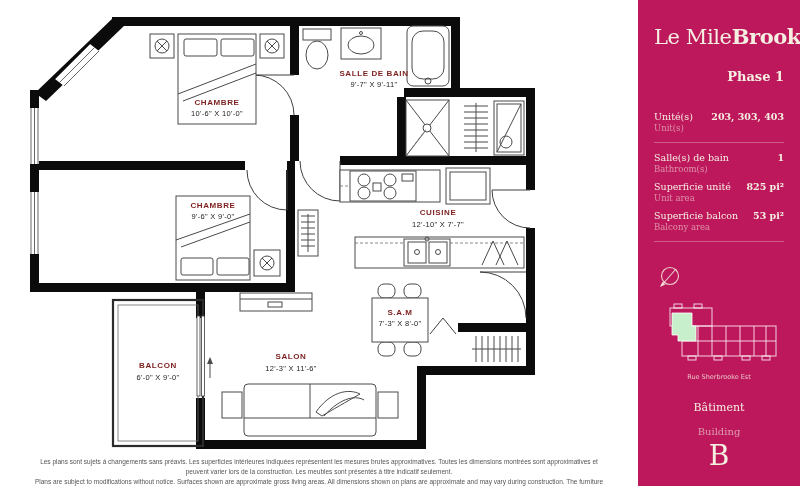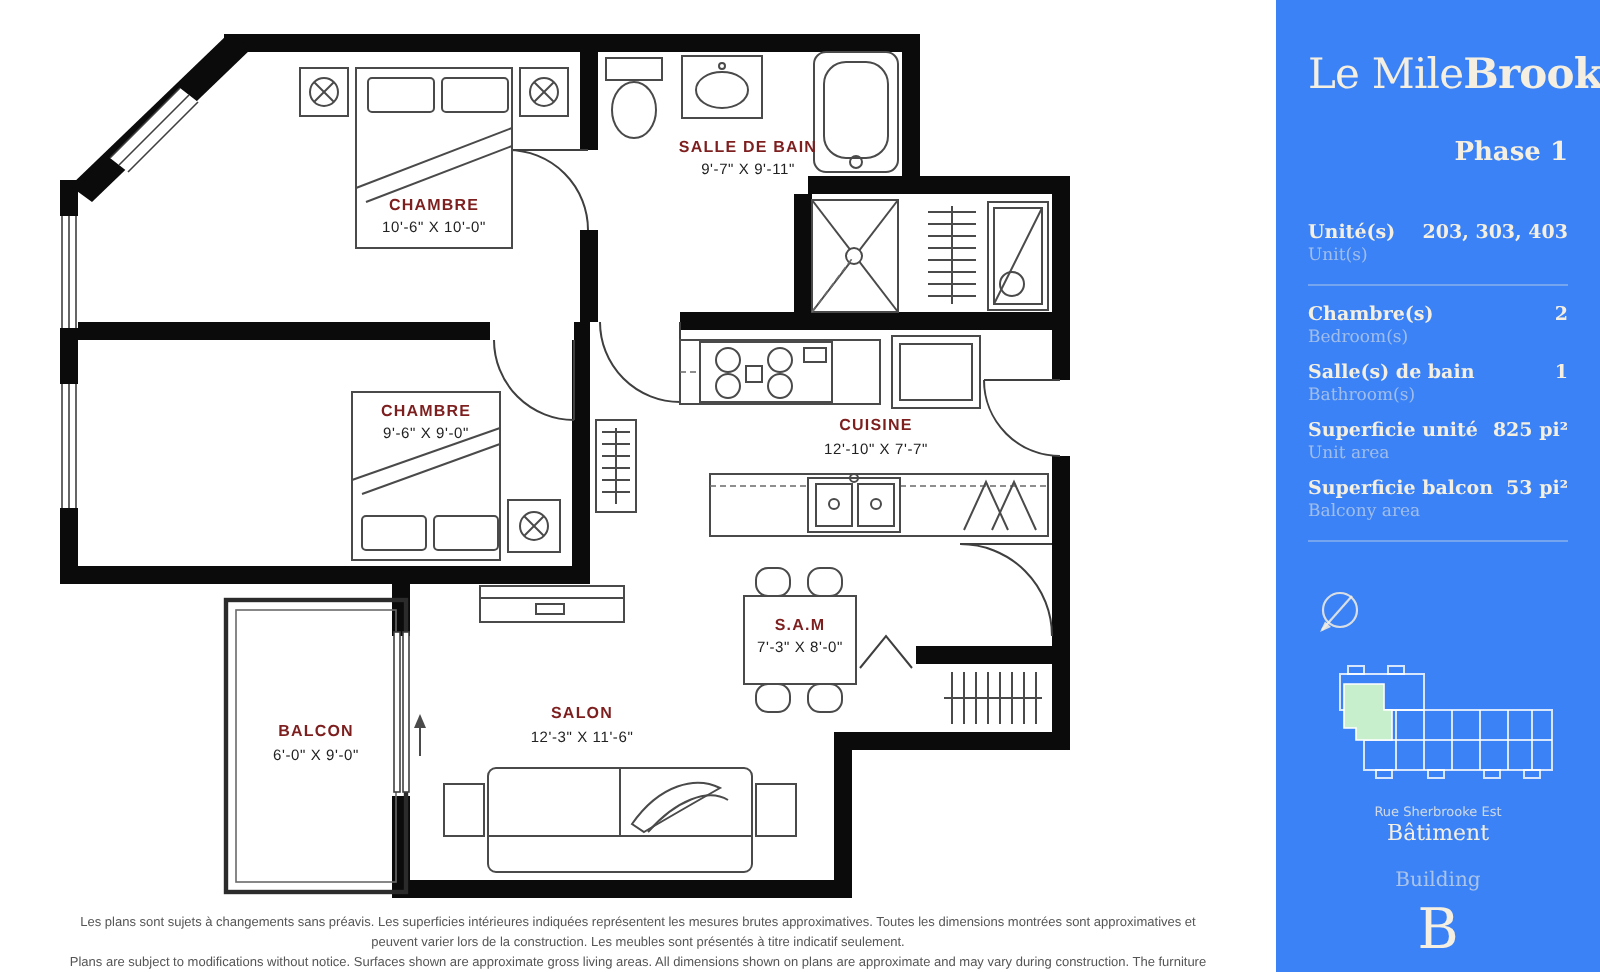--- a/index.html
+++ b/index.html
@@ -12,30 +12,30 @@
   .furn{stroke:#4a4a4a;stroke-width:1;fill:#ffffff;}
   .furno{stroke:#4a4a4a;stroke-width:1;fill:none;}
   .dash{stroke:#6a6a6a;stroke-width:.8;fill:none;stroke-dasharray:3,2;}
   .win{stroke:#3f3f3f;stroke-width:.8;}
   text.rl{font:bold 8px "Liberation Sans",sans-serif;fill:#7d1f1f;letter-spacing:.6px;text-anchor:middle;}
   text.rd{font:7.5px "Liberation Sans",sans-serif;fill:#222;letter-spacing:.3px;text-anchor:middle;}
   
   #disclaimer{position:absolute;left:0;top:457px;width:638px;text-align:center;color:#555;
               font-size:6.5px;line-height:1.55;padding:0 28px;box-sizing:border-box;}
   
-  aside{position:absolute;right:0;top:0;width:162px;height:486px;background:#3b82f6;color:#f4efe1;
+  aside{position:absolute;right:0;top:0;width:162px;height:486px;background:#be185d;color:#f4efe1;
         font-family:"DejaVu Serif",serif;padding:24px 16px 14px;box-sizing:border-box;
         display:flex;flex-direction:column;}
   .brand{text-align:right;}
   .brand-name{font-size:21px;letter-spacing:-.4px;white-space:nowrap;}
   .brand-name .bold{font-weight:bold;}
   .brand-phase{font-size:13px;font-weight:bold;margin-top:20px;}
   .stats{margin-top:20px;}
   .stat{display:flex;justify-content:space-between;align-items:flex-start;margin:7px 0;}
-  .stat .fr{font-size:9.5px;font-weight:bold;}
+  .stat .fr{font-size:9.5px;font-weight:normal;}
   .stat .en{font-size:8.5px;color:rgba(244,239,225,.55);margin-top:1px;}
   .stat-v{font-size:9.5px;font-weight:bold;white-space:nowrap;padding-left:6px;text-align:right;}
   .divider{height:1px;background:rgba(244,239,225,.32);margin:9px 0;}
   .compass{margin-top:14px;margin-left:2px;}
   .minimap{margin-top:6px;text-align:center;}
   .map-caption{font-family:"DejaVu Sans",sans-serif;font-size:6.5px;color:rgba(244,239,225,.8);
                text-align:center;margin-top:4px;}
   .building{margin-top:auto;text-align:center;}
   .b-fr{font-size:11px;font-weight:normal;}
   .b-en{font-size:10px;color:rgba(244,239,225,.6);margin-top:12px;}
@@ -316,27 +316,20 @@
       <div class="stat">
         <div class="stat-l">
             <div class="fr">Unité(s)</div>
         <div class="en">Unit(s)</div>
           </div>
         <div class="stat-v">203, 303, 403</div>
       </div>
       <div class="divider"></div>
       <div class="stat">
         <div class="stat-l">
-            <div class="fr">Chambre(s)</div>
-        <div class="en">Bedroom(s)</div>
-          </div>
-        <div class="stat-v">2</div>
-      </div>
-      <div class="stat">
-        <div class="stat-l">
             <div class="fr">Salle(s) de bain</div>
         <div class="en">Bathroom(s)</div>
           </div>
         <div class="stat-v">1</div>
       </div>
       <div class="stat">
         <div class="stat-l">
             <div class="fr">Superficie unité</div>
         <div class="en">Unit area</div>
           </div>

